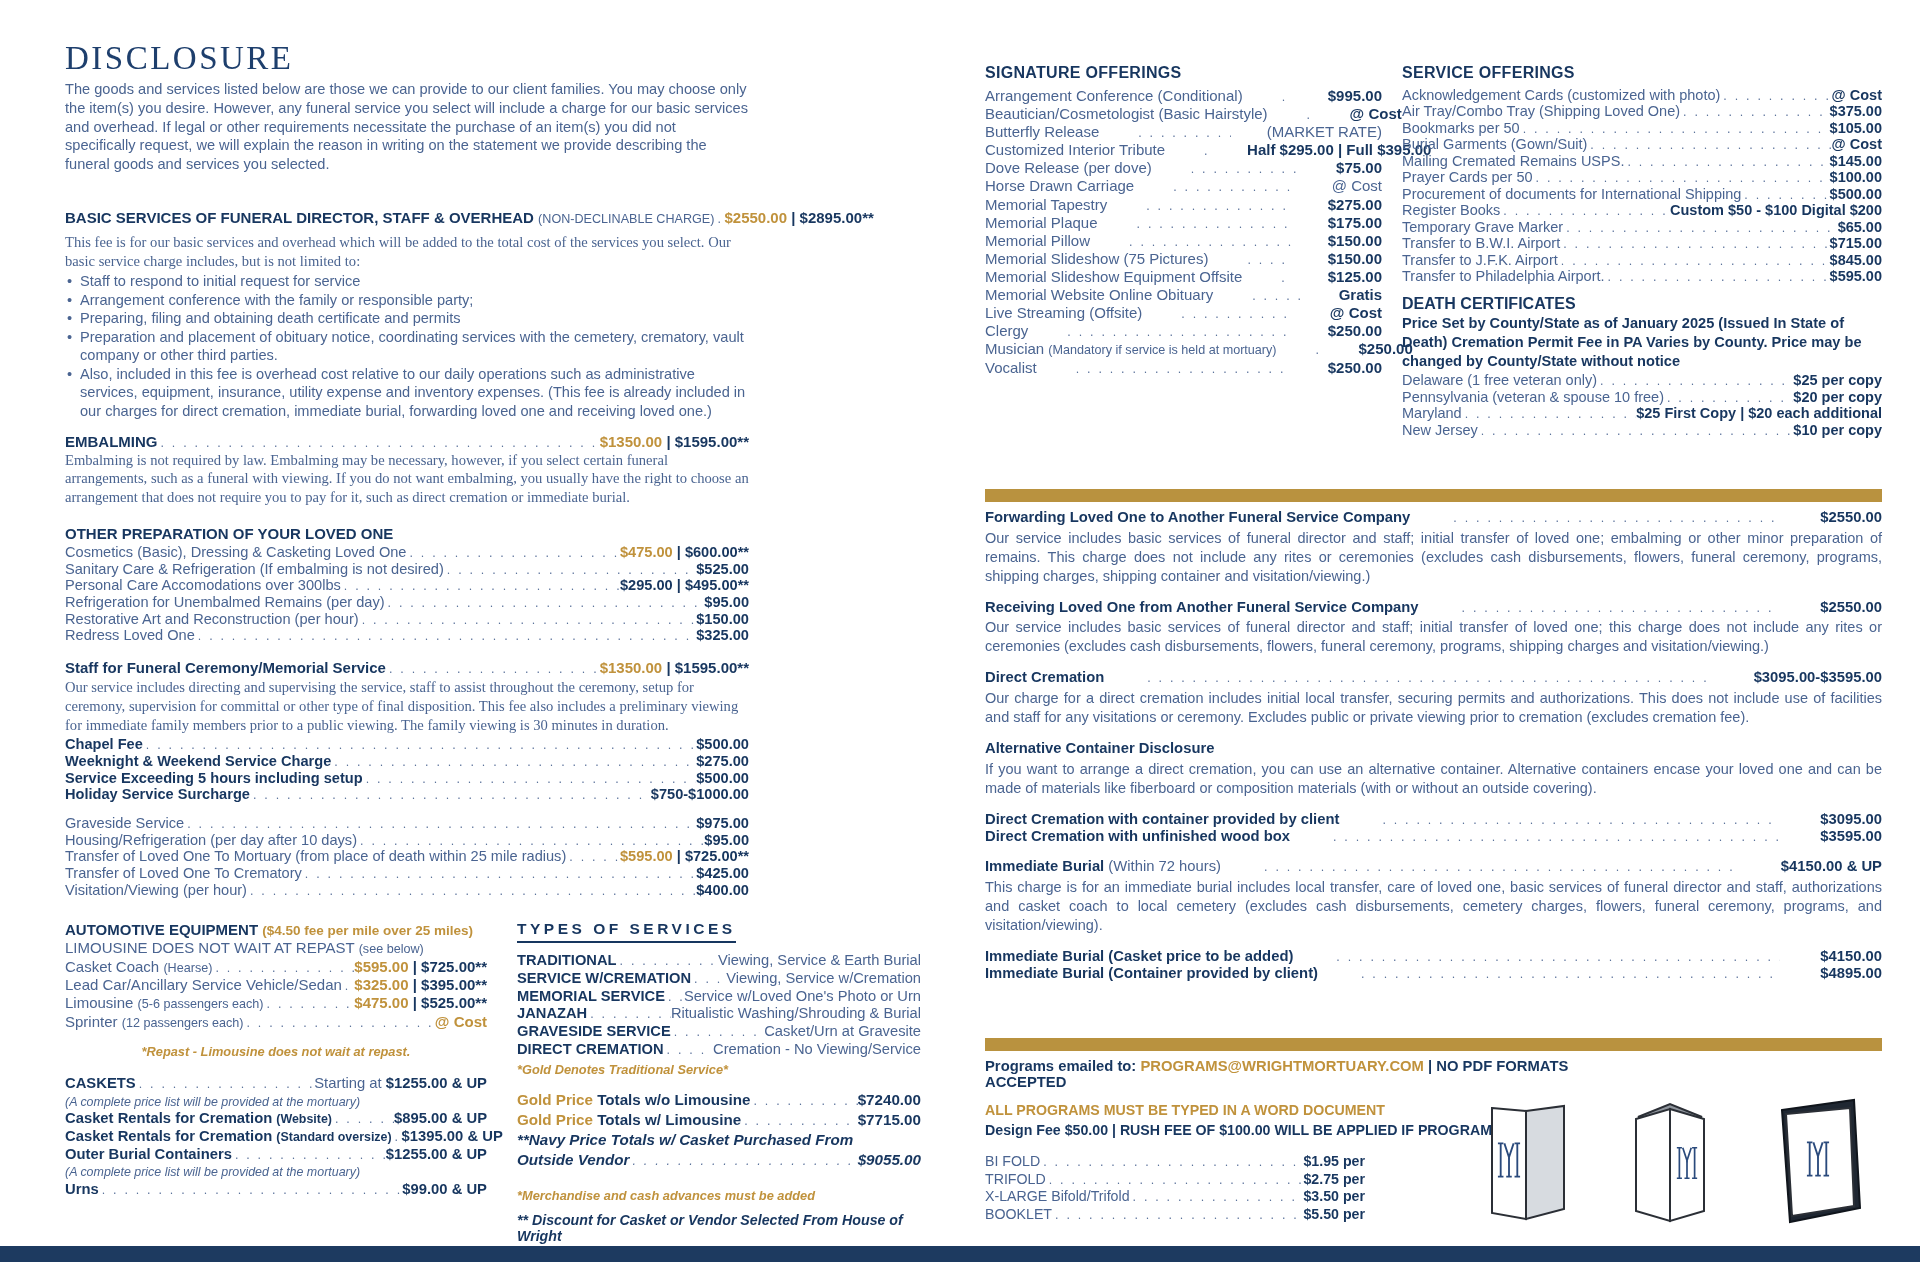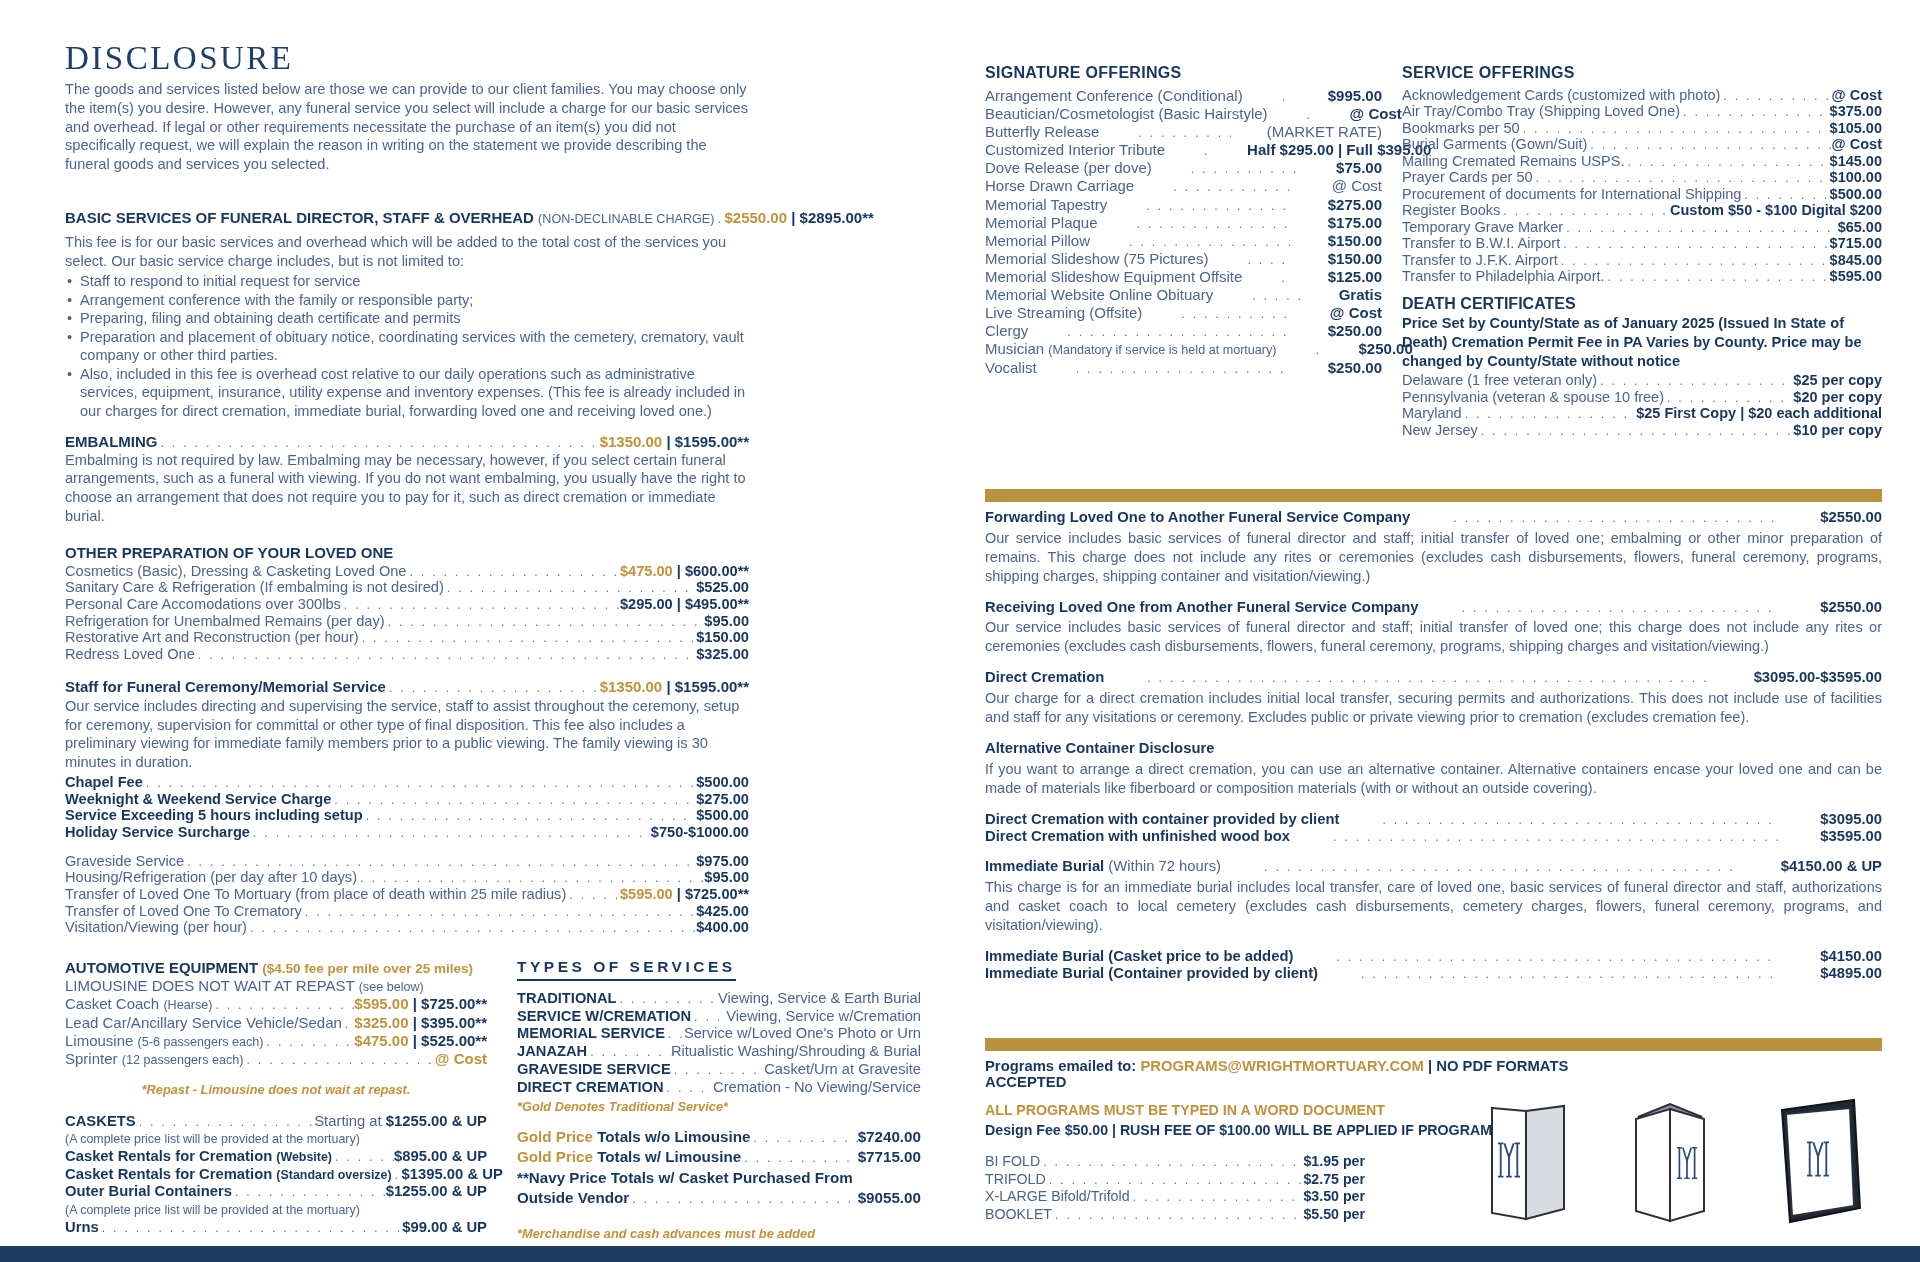--- a/index.html
+++ b/index.html
@@ -15,32 +15,32 @@
   .sg-note{color:var(--body);font-weight:400;font-size:.84em;}
   .sg-notebold{color:var(--navy);font-weight:700;font-size:.84em;}
   .sg-goldnote{color:var(--gold);font-weight:700;font-size:.9em;}
 
   
   .row{display:flex;align-items:baseline;font-size:14.6px;line-height:1.06;margin:1.2px 0;color:var(--body);}
   .lbl{white-space:nowrap;flex:0 0 auto;}
   .dots{flex:1 1 20px;min-width:10px;overflow:hidden;white-space:nowrap;color:var(--body);
         font-size:12.5px;letter-spacing:2.2px;padding:0 3px;opacity:.9;}
   .prc{white-space:nowrap;flex:0 0 auto;}
-  .tight{margin:0;}
+  .tight{margin:0;font-style:italic;}
 
   
   .left-page{position:absolute;left:65px;top:0;width:856px;}
   .main-col{width:684px;}
   .title{font-family:"Liberation Serif",serif;font-weight:400;font-size:33px;letter-spacing:2.5px;
          color:#1e3f6d;margin-top:40px;}
   .intro,.body-p{font-size:14.6px;line-height:1.29;color:var(--body);}
   .intro{margin-top:3px;}
   .hrow{font-size:15px;margin:0;}
   .basic-row{margin-top:36px;}
-  .body-p{margin-top:7px;}
+  .body-p{margin-top:7px;font-family:Liberation Serif, serif;}
   .bullets{list-style:none;margin-top:1px;}
   .bullet{font-size:14.6px;line-height:1.27;color:var(--body);padding-left:15px;position:relative;}
   .bullet::before{content:"\2022";position:absolute;left:2px;}
   .embalming-row{margin-top:14px;}
   .sec-heading{font-size:15px;font-weight:700;color:var(--navy);margin-top:18px;}
   .rows{margin-top:3px;}
   .staff-row{margin-top:16px;}
   .gap{height:9px;}
 
   

